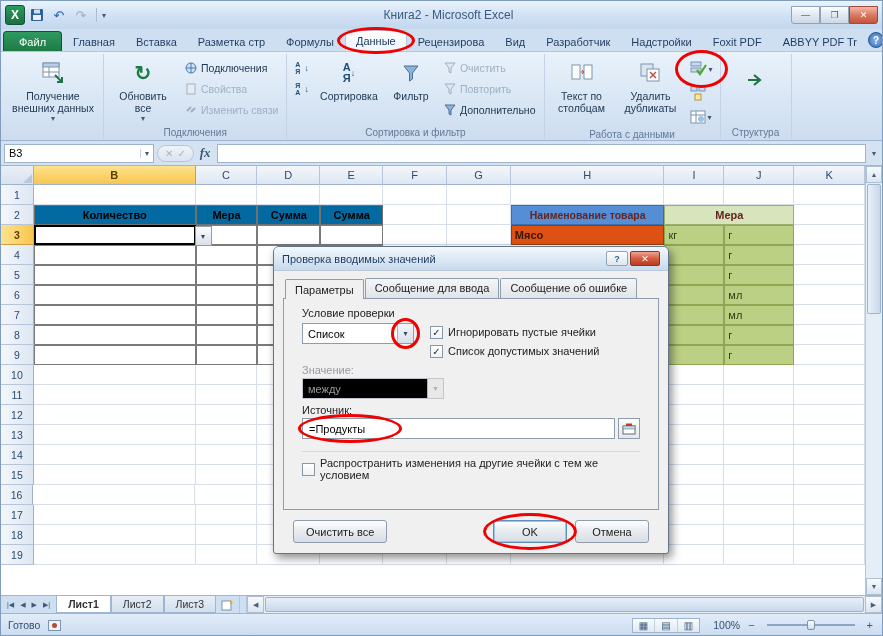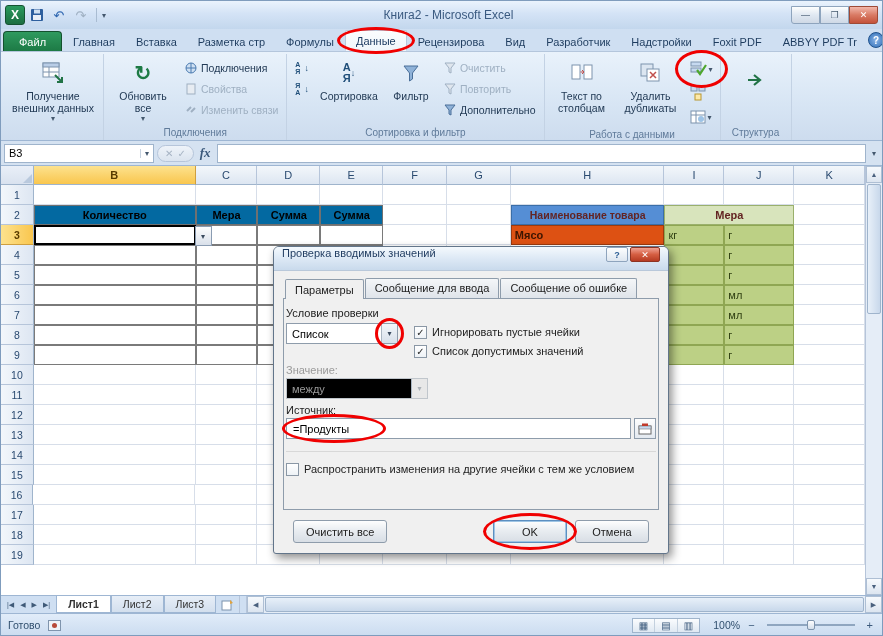--- a/index.html
+++ b/index.html
@@ -100,29 +100,29 @@
 .viewbtns{display:flex;border:1px solid #9fb4cc;background:linear-gradient(#fafcfe,#dfe8f2);}
 .viewbtns span{padding:1px 6px;font-size:10px;color:#3c5a7c;border-right:1px solid #c3d0de;}
 .viewbtns span:last-child{border-right:none;}
 .zoomlabel{min-width:34px;text-align:right;}
 .slider{width:88px;height:2px;background:#8fa6c0;position:relative;margin:0 4px;}
 .sthumb{position:absolute;left:40px;top:-4px;width:8px;height:10px;background:linear-gradient(#fefefe,#d3deea);border:1px solid #7e94ad;border-radius:2px;}
 .zpm{font-size:11px;color:#3c5a7c;padding:0 2px;}
 
 
 .dialog{position:absolute;left:272px;top:245px;width:396px;background:#f0f0f0;border:1px solid #62758a;border-radius:6px 6px 3px 3px;box-shadow:3px 4px 10px rgba(0,0,0,.45);z-index:30;}
-.dlg-title{height:24px;display:flex;align-items:flex-start;padding:0 8px;background:linear-gradient(#f4f9fd,#dfeaf6 45%,#c9daec);border-bottom:1px solid #b9c8da;border-radius:5px 5px 0 0;color:#1e3a5f;}
+.dlg-title{height:24px;display:flex;align-items:center;padding:0 8px;background:linear-gradient(#f4f9fd,#dfeaf6 45%,#c9daec);border-bottom:1px solid #b9c8da;border-radius:5px 5px 0 0;color:#1e3a5f;}
 .dlg-btns{margin-left:auto;display:flex;gap:2px;}
 .dlg-help{width:22px;height:15px;border:1px solid #8ea4bd;border-radius:2px;background:linear-gradient(#fdfefe,#dde6f0);display:flex;align-items:center;justify-content:center;font-size:9px;font-weight:bold;color:#2d5e94;}
 .dlg-close{width:30px;height:15px;background:linear-gradient(#f0a292,#d55e42 50%,#b63b22);color:#fff;border:1px solid #8e3322;border-radius:2px;display:flex;align-items:center;justify-content:center;font-size:9px;}
 .dlg-body{padding:7px 9px 0;}
 .dlg-tabs{display:flex;gap:1px;padding-left:2px;}
 .dtab{padding:3px 9px;border:1px solid #8e9cab;border-bottom:none;border-radius:2px 2px 0 0;background:linear-gradient(#f4f6f8,#dfe4ea);color:#222;}
 .dtab.active{background:#f0f0f0;position:relative;top:1px;padding-top:4px;z-index:2;}
-.dlg-page{border:1px solid #8e9cab;padding:8px 2px 10px;background:#f0f0f0;min-height:212px;}
+.dlg-page{border:1px solid #8e9cab;padding:8px 18px 10px;background:#f0f0f0;min-height:212px;}
 .dlg-section{color:#222;margin-bottom:4px;}
 .dlg-label{margin:5px 0 2px;color:#222;}
 .dlg-label.disabled{color:#9a9a9a;}
 .crow{display:flex;align-items:flex-start;gap:16px;}
 .combo{width:112px;height:21px;border:1px solid #8e9cab;background:#fff;display:flex;align-items:center;padding-left:5px;color:#000;}
 .combo.disabled{background:#000000;color:#9a9a9a;border-color:#c0c6cc;width:142px;}
 .combo-btn{margin-left:auto;width:16px;height:100%;background:linear-gradient(#f2f6fa,#d7e0ea);border-left:1px solid #aab6c2;display:flex;align-items:center;justify-content:center;font-size:8px;position:relative;color:#3a4a5e;}
 .combo.disabled .combo-btn{color:#aab0b6;background:#e8e8e8;}
 .cbcol{display:flex;flex-direction:column;gap:3px;padding-top:1px;}
 .cb{display:flex;align-items:center;gap:5px;color:#222;height:16px;}

